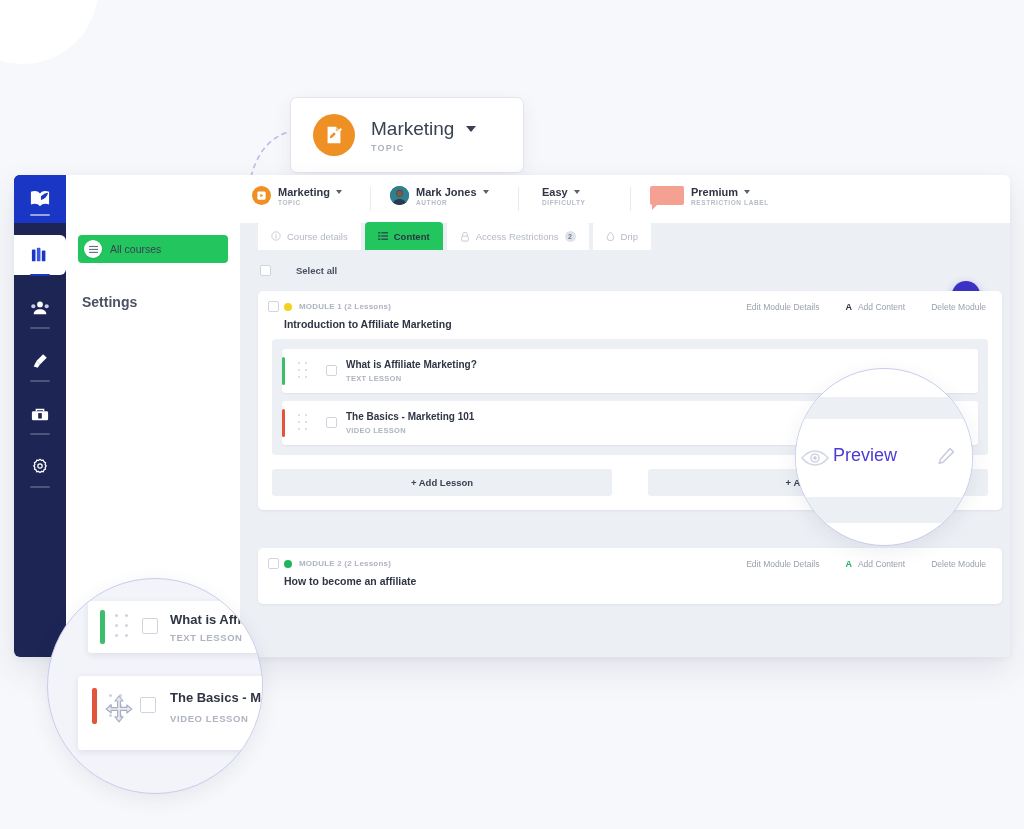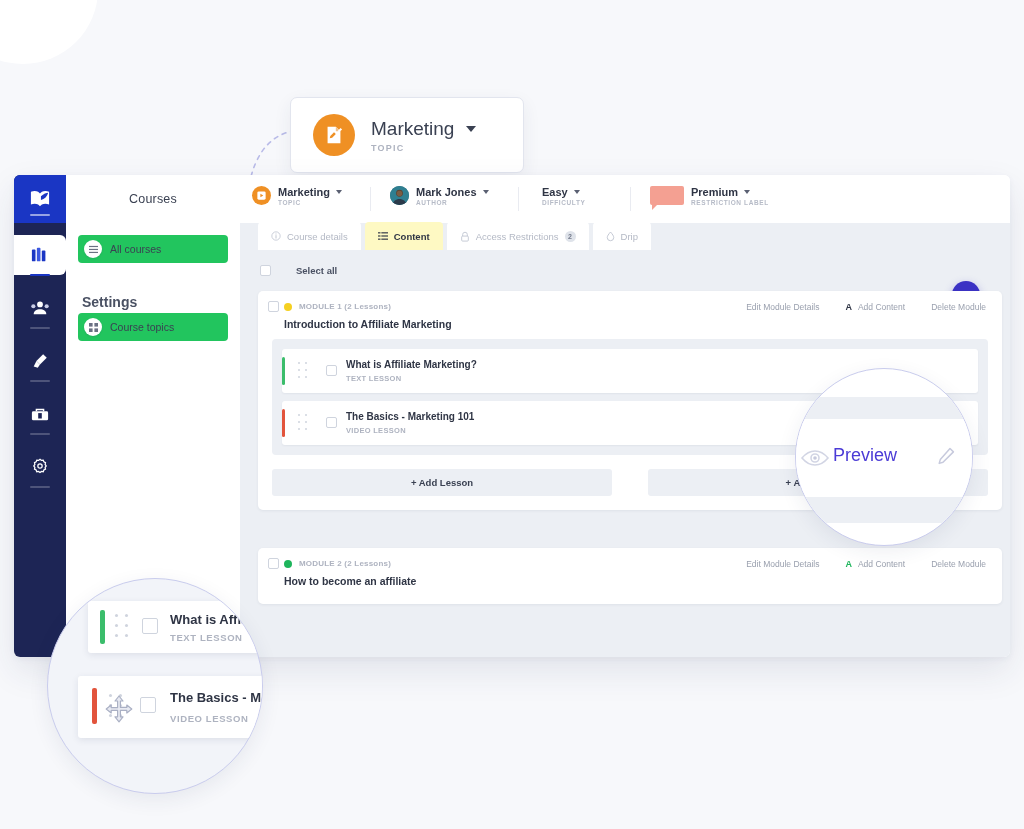--- a/index.html
+++ b/index.html
@@ -110,21 +110,21 @@
     background:#eceff4;
   }
   .tabs{
     position:absolute; left:10px; top:-1px; display:flex; gap:0;margin-left:8px;
   }
   .tab{
     height:28px; padding:0 13px; display:flex; align-items:center; gap:6px;
     background:#ffffff; border-radius:4px 4px 0 0; margin-right:4px;
     font-size:9.5px; color:#b4b9c5;
   }
-  .tab.active{ background:#fef9c3; color:#2f3545; font-weight:bold; }
+  .tab.active{ background:#22c55e; color:#2f3545; font-weight:bold; }
   .tab-badge{
     width:11px;height:11px;border-radius:50%;background:#dfe3ea;color:#737a8b;
     font-size:7px; display:flex;align-items:center;justify-content:center; font-weight:bold;
   }
 
   .select-all{
     position:absolute; left:20px; top:42px; display:flex; align-items:center; gap:9px;
   }
   .cbx{
     width:11px;height:11px;border:1px solid #cfd4de;border-radius:2px;background:#fff;
@@ -213,21 +213,21 @@
   }
   .preview-eye{ position:absolute; left:4px; top:79px; }
   .preview-pencil{ position:absolute; left:140px; top:77px; }
 
   .mag-drag{ left:47px; top:578px; width:216px; height:216px; background:#f2f4f9; }
   .mag-drag .row{
     position:absolute; background:#ffffff; border-radius:3px;
     box-shadow:0 2px 7px rgba(40,50,90,.10);
   }
   .mag-drag .row1{ left:40px; top:22px; width:215px; height:52px; }
-  .mag-drag .row2{ left:30px; top:97px; width:225px; height:62px; }
+  .mag-drag .row2{ left:30px; top:97px; width:225px; height:74px; }
   .mag-bar{ position:absolute; width:5px; border-radius:2px; }
   .mag-dots{ position:absolute; display:grid; grid-template-columns:repeat(2,4px); grid-template-rows:repeat(3,4px); gap:6px 6px;}
   .mag-dots i{ width:3px;height:3px;background:#cfd4de;border-radius:50%; display:block;}
   .mag-cbx{ position:absolute; width:16px;height:16px;border:1.5px solid #cfd4de;border-radius:2px;background:#fff;}
   .mag-title{ position:absolute; font-size:13px; color:#2f3545; font-weight:bold; white-space:nowrap;}
   .mag-sub{ position:absolute; font-size:9.5px; color:#aeb3c0; font-weight:bold; letter-spacing:.6px;}
   .mag-ghost-dots{ position:absolute; left:187px; top:10px; }
 
   svg{ display:block; }
 </style>
@@ -311,46 +311,34 @@
     <div class="rail-item" style="top:272px">
       <svg width="18" height="18" viewBox="0 0 20 20">
         <path d="M10 1.5l1.6 1.2 2-.3.7 1.9 1.8.9-.4 2 1.2 1.6-1.2 1.6.4 2-1.8.9-.7 1.9-2-.3L10 16.1l-1.6-1.2-2 .3-.7-1.9-1.8-.9.4-2L3.1 8.8l1.2-1.6-.4-2 1.8-.9.7-1.9 2 .3z" fill="none" stroke="#ffffff" stroke-width="1.4"></path>
         <circle cx="10" cy="8.8" r="2.4" fill="none" stroke="#ffffff" stroke-width="1.4"></circle>
       </svg>
       <span class="uline"></span>
     </div>
   </div>
 
   <div class="subnav">
-    <div class="subnav-title">Courses</div>
 
     <div class="nav-item" style="top:60px">
       <span class="nav-chip">
         <svg width="9" height="9" viewBox="0 0 10 10">
           <rect x="0" y="1" width="10" height="1.3" fill="#6a7183"></rect>
           <rect x="0" y="4.3" width="10" height="1.3" fill="#6a7183"></rect>
           <rect x="0" y="7.6" width="10" height="1.3" fill="#6a7183"></rect>
         </svg>
       </span>
       <span class="nav-item-label">All courses</span>
     </div>
 
     <div class="nav-group-label" style="top:119px">Settings</div>
 
-    <div class="nav-item" style="top:138px">
-      <span class="nav-chip">
-        <svg width="9" height="9" viewBox="0 0 10 10">
-          <rect x="0" y="0" width="4" height="4" fill="#6a7183"></rect>
-          <rect x="6" y="0" width="4" height="4" fill="#6a7183"></rect>
-          <rect x="0" y="6" width="4" height="4" fill="#6a7183"></rect>
-          <rect x="6" y="6" width="4" height="4" fill="#6a7183"></rect>
-        </svg>
-      </span>
-      <span class="nav-item-label">Course topics</span>
-    </div>
   </div>
 
   <div class="top-header">
 
     <div class="hdr-item" style="left:12px">
       <span class="topic-dot">
         <svg width="11" height="11" viewBox="0 0 12 12">
           <rect x="1.5" y="1.5" width="9" height="9" rx="1.6" fill="#ffffff"></rect>
           <path d="M4.8 4.2l3.2 1.9-3.2 1.9z" fill="#ef9024"></path>
         </svg>

